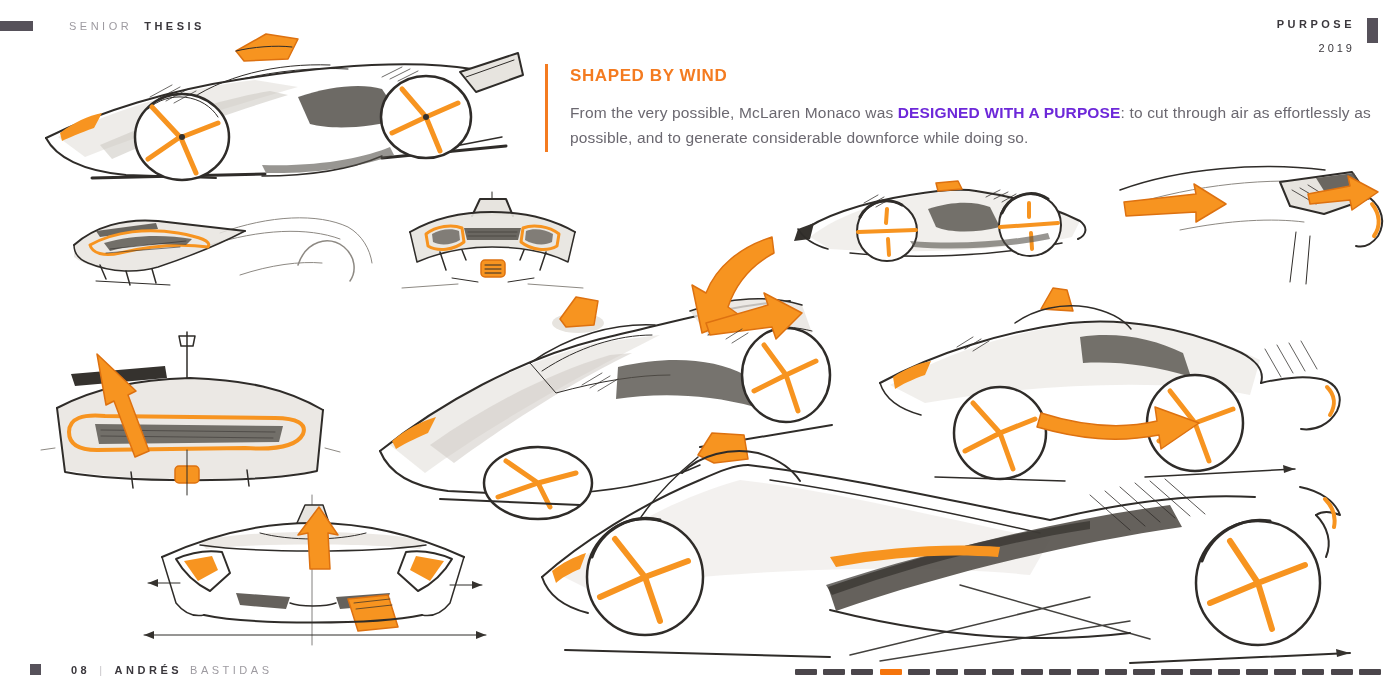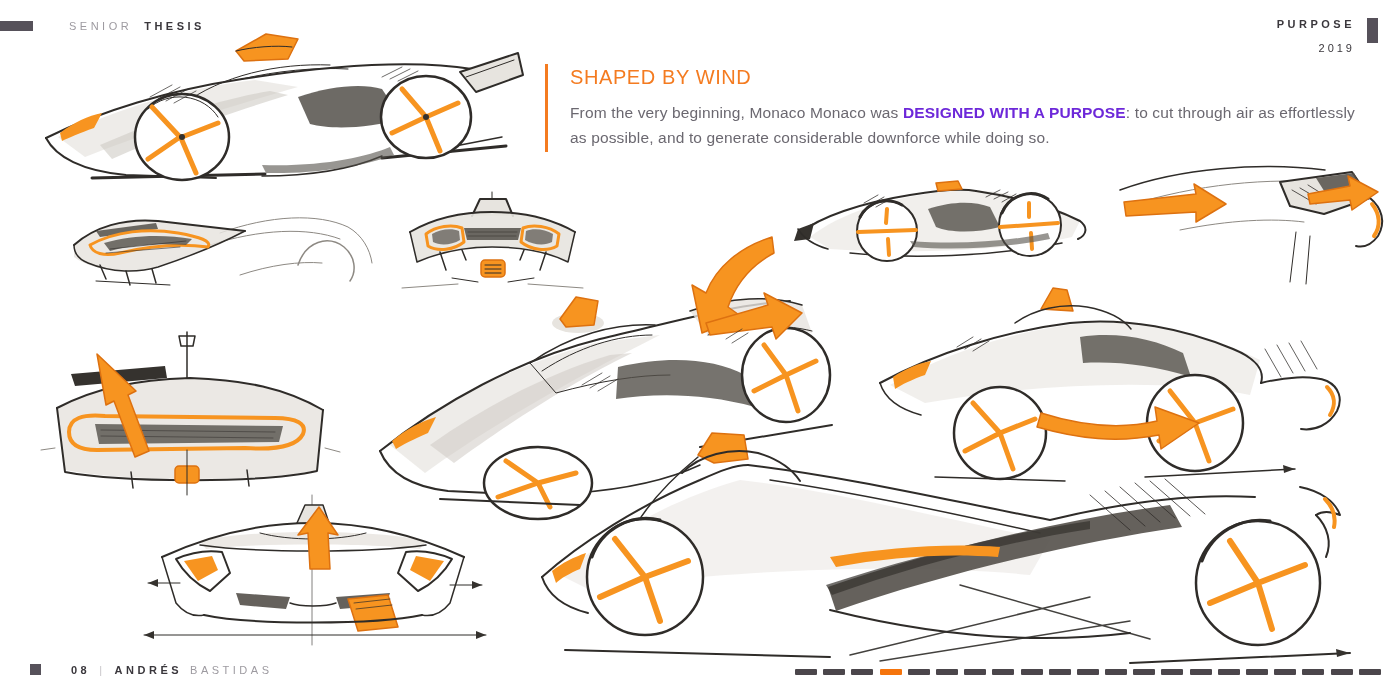--- a/index.html
+++ b/index.html
@@ -2,21 +2,21 @@
 <html style="--page-bg: #ffffff; --accent: #F47B20; --accent-bright: #F79420; --accent-deep: #DD7110; --bar-gray: #56515A; --text-dark: #3A373C; --text-light: #9D9AA0; --body-text: #6B6870; --ink: #2F2C29; --dash: #4B464B; --dash-active: #F5740C;"><head>
 <meta charset="utf-8">
 <style>
   html,body{margin:0;padding:0;background:#fff;}
   body{width:1400px;height:700px;overflow:hidden;font-family:"Liberation Sans","DejaVu Sans",sans-serif;}
   .page{position:relative;width:1400px;height:700px;background:var(--page-bg,#ffffff);}
   .abs{position:absolute;}
   .tag{font-size:11px;font-weight:700;letter-spacing:3.5px;color:var(--text-dark,#3A373C);white-space:nowrap;}
   .tag .lt{color:var(--text-light,#9D9AA0);font-weight:500;}
   .hbar{background:var(--bar-gray,#56515A);}
-  .title{font-size:20px;font-weight:400;letter-spacing:.6px;color:var(--accent,#F47B20);white-space:nowrap;}
+  .title{font-size:17px;font-weight:700;letter-spacing:.6px;color:var(--accent,#F47B20);white-space:nowrap;}
   .para{font-size:15.5px;line-height:25px;letter-spacing:.15px;color:var(--body-text,#6B6870);}
   .para strong{color:#6d28d9;font-weight:700;}
   .accent-line{width:3px;background:var(--accent,#F47B20);}
   .pagination{display:flex;gap:6.2px;}
   .dash{width:22px;height:5.5px;background:var(--dash,#4B464B);border-radius:1px;}
   .dash.active{background:var(--dash-active,#F5740C);}
   .sk{position:absolute;overflow:visible;}
   .ink{stroke:var(--ink,#2F2C29);fill:none;stroke-linecap:round;stroke-linejoin:round;}
   .faint{stroke:#8d8983;fill:none;stroke-linecap:round;stroke-linejoin:round;}
   .w1{stroke-width:1}.w15{stroke-width:1.5}.w2{stroke-width:2}.w3{stroke-width:3}
@@ -37,21 +37,21 @@
     <span class="lt">SENIOR</span><span style="display:inline-block;width:12px;"></span><span>THESIS</span>
   </div>
   <div class="abs" style="right:45px;top:18px;text-align:right;">
     <div class="tag" style="letter-spacing:3.5px;">PURPOSE</div>
     <div class="tag lt" style="font-weight:500;margin-top:12px;letter-spacing:3px;">2019</div>
   </div>
   <div class="abs hbar" style="left:1367px;top:18px;width:11px;height:25px;"></div>
 
   <div class="abs accent-line" style="left:545px;top:64px;height:88px;"></div>
   <div class="abs title" style="left:570px;top:66px;">SHAPED BY WIND</div>
-  <div class="abs para" style="left:570px;top:100px;width:805px;"><span>From the very beginning, Monaco Monaco was </span><strong>DESIGNED WITH A PURPOSE</strong><span>: to cut through air as effortlessly as possible, and to generate considerable downforce while doing so.</span></div>
+  <div class="abs para" style="left:570px;top:100px;width:805px;"><span>From the very possible, McLaren Monaco was </span><strong>DESIGNED WITH A PURPOSE</strong><span>: to cut through air as effortlessly as possible, and to generate considerable downforce while doing so.</span></div>
 
   <svg class="sk" style="left:30px;top:25px;" width="495" height="165" viewBox="0 0 495 165" aria-label="Marker sketch, front three-quarter view of McLaren Monaco speedster with orange canopy intake, orange wheel spokes and rear wing">
     <path class="ink w3" d="M62,153 L235,149"></path>
     <path class="ink w3" d="M352,133 L476,121"></path>
     <path class="fill-light" d="M28,112 C90,82 160,62 225,55 L268,62 C205,80 120,106 55,132 Z" opacity=".7"></path>
     <path class="fill-mid" d="M70,120 C130,94 190,74 240,66 L258,70 C200,88 130,112 82,134 Z" opacity=".6"></path>
     <path class="ink w2" d="M16,113 C70,86 140,65 212,54 C290,42 380,34 442,44"></path>
     <path class="ink w2" d="M16,113 C26,132 52,146 96,150 L186,153"></path>
     <path class="ink w15" d="M232,151 C282,151 324,143 352,131"></path>
     <path class="ink w15" d="M420,122 L472,112"></path>

